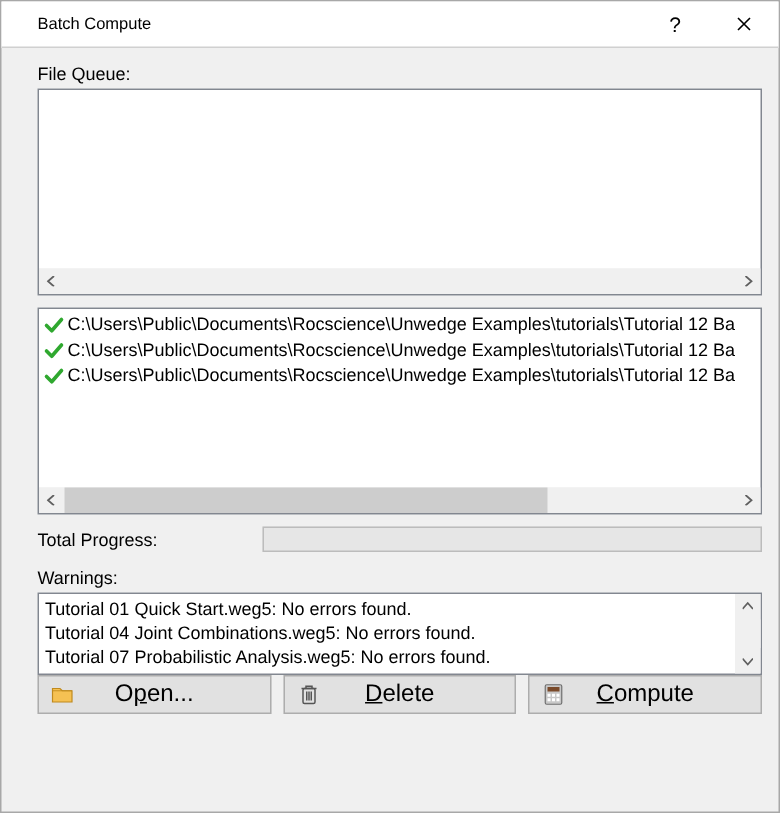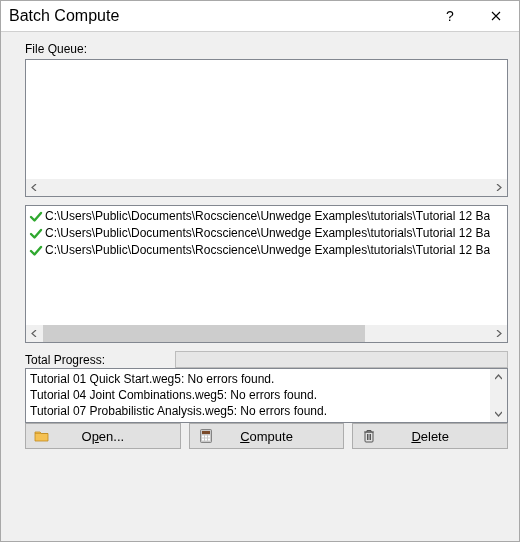--- a/index.html
+++ b/index.html
@@ -22,22 +22,22 @@
   
   .titlebar {
     height: 31px;
     background: #fff;
     display: flex;
     align-items: center;
     border-bottom: 1px solid #d0d0d0;
   }
   .titlebar .title {
     flex: 1;
-    padding-left: 8px;
-    font-size: 16px;
+    padding-left: 24px;
+    font-size: 11px;
   }
   .titlebar .tbtn {
     width: 46px; height: 30px;
     display: flex; align-items: center; justify-content: center;
     color: #000;
   }
   .titlebar .help-glyph { font-size: 14px; font-weight: normal; }
   .titlebar .close svg { width: 10px; height: 10px; }
 
   
@@ -109,20 +109,21 @@
   }
   .hscroll .thumb.full { width: 100%; opacity: 0; }
   .arrow svg { width: 7px; height: 7px; }
 
   .gap8 { height: 8px; }
 
   
   .progress-row {
     display: flex;
     align-items: center;
+    margin-bottom: 10px;
   }
   .progress-row .plabel {
     width: 150px;
     font-size: 12px;
   }
   .progress-bar {
     flex: 1;
     height: 17px;
     background: #e6e6e6;
     border: 1px solid #bcbcbc;
@@ -164,21 +165,21 @@
   }
   .btn {
     flex: 1;
     height: 26px;
     background: #e1e1e1;
     border: 1px solid #adadad;
     display: flex;
     align-items: center;
     justify-content: center;
     gap: 14px;
-    font-size: 13px;
+    font-size: 16px;
     cursor: default;
     position: relative;
   }
   .btn .ico {
     position: absolute;
     left: 8px;
     width: 16px; height: 16px;
     display: flex; align-items: center; justify-content: center;
   }
   .btn .lbl { }
@@ -267,20 +268,21 @@
             </svg>
         </div>
       </div>
     </div>
 
     <div class="progress-row">
       <div class="plabel">Total Progress:</div>
       <div class="progress-bar"></div>
     </div>
 
+    <div class="label">Warnings:</div>
     <div class="warnings-box">
       <div class="warnings-content" id="warnings-content">Tutorial 01 Quick Start.weg5: No errors found.
 Tutorial 04 Joint Combinations.weg5: No errors found.
 Tutorial 07 Probabilistic Analysis.weg5: No errors found.</div>
       <div class="vscroll">
         <div class="varrow">
           <svg viewBox="0 0 7 7" width="7" height="7">
               <path d="M0 5 L3.5 1 L7 5" stroke="#606060" stroke-width="1.2" fill="none"></path>
             </svg>
         </div>
@@ -295,40 +297,40 @@
 
     <div class="button-row">
       <div class="btn">
         <span class="ico">
           <svg viewBox="0 0 16 16" width="16" height="16">
             <path d="M1 4 h5 l1.5 1.5 H14 V13 H1 Z" fill="#f5c153" stroke="#c08a1e" stroke-width="0.8"></path>
             <path d="M1 5.5 H14" stroke="#c08a1e" stroke-width="0.6"></path>
           </svg>
         </span>
         <span class="lbl"><span>O</span><span class="ul">p</span><span>en...</span></span>
+      </div>
+      <div class="btn">
+        <span class="ico">
+          <svg viewBox="0 0 16 16" width="16" height="16">
+            <rect x="4" y="4" width="8" height="10" rx="1" fill="none" stroke="#555" stroke-width="1"></rect>
+            <path d="M3 4 H13 M6 4 V2.5 H10 V4 M6.5 6 V12 M8 6 V12 M9.5 6 V12" stroke="#555" stroke-width="1" fill="none"></path>
+          </svg>
+        </span>
+        <span class="lbl"><span></span><span class="ul">D</span><span>elete</span></span>
       </div>
       <div class="btn">
         <span class="ico">
           <svg viewBox="0 0 16 16" width="16" height="16">
             <rect x="2.5" y="1.5" width="11" height="13" rx="1" fill="#c8c8c8" stroke="#707070" stroke-width="0.8"></rect>
             <rect x="4" y="3" width="8" height="3" fill="#7a4a2a"></rect>
             <rect x="4" y="7.5" width="2" height="2" fill="#fff"></rect>
               <rect x="7" y="7.5" width="2" height="2" fill="#fff"></rect>
               <rect x="10" y="7.5" width="2" height="2" fill="#fff"></rect>
             <rect x="4" y="10.5" width="2" height="2" fill="#fff"></rect>
               <rect x="7" y="10.5" width="2" height="2" fill="#fff"></rect>
               <rect x="10" y="10.5" width="2" height="2" fill="#fff"></rect>
           </svg>
         </span>
         <span class="lbl"><span></span><span class="ul">C</span><span>ompute</span></span>
       </div>
-      <div class="btn">
-        <span class="ico">
-          <svg viewBox="0 0 16 16" width="16" height="16">
-            <rect x="4" y="4" width="8" height="10" rx="1" fill="none" stroke="#555" stroke-width="1"></rect>
-            <path d="M3 4 H13 M6 4 V2.5 H10 V4 M6.5 6 V12 M8 6 V12 M9.5 6 V12" stroke="#555" stroke-width="1" fill="none"></path>
-          </svg>
-        </span>
-        <span class="lbl"><span></span><span class="ul">D</span><span>elete</span></span>
-      </div>
     </div>
   </div>
 </div>
 
 </body></html>

